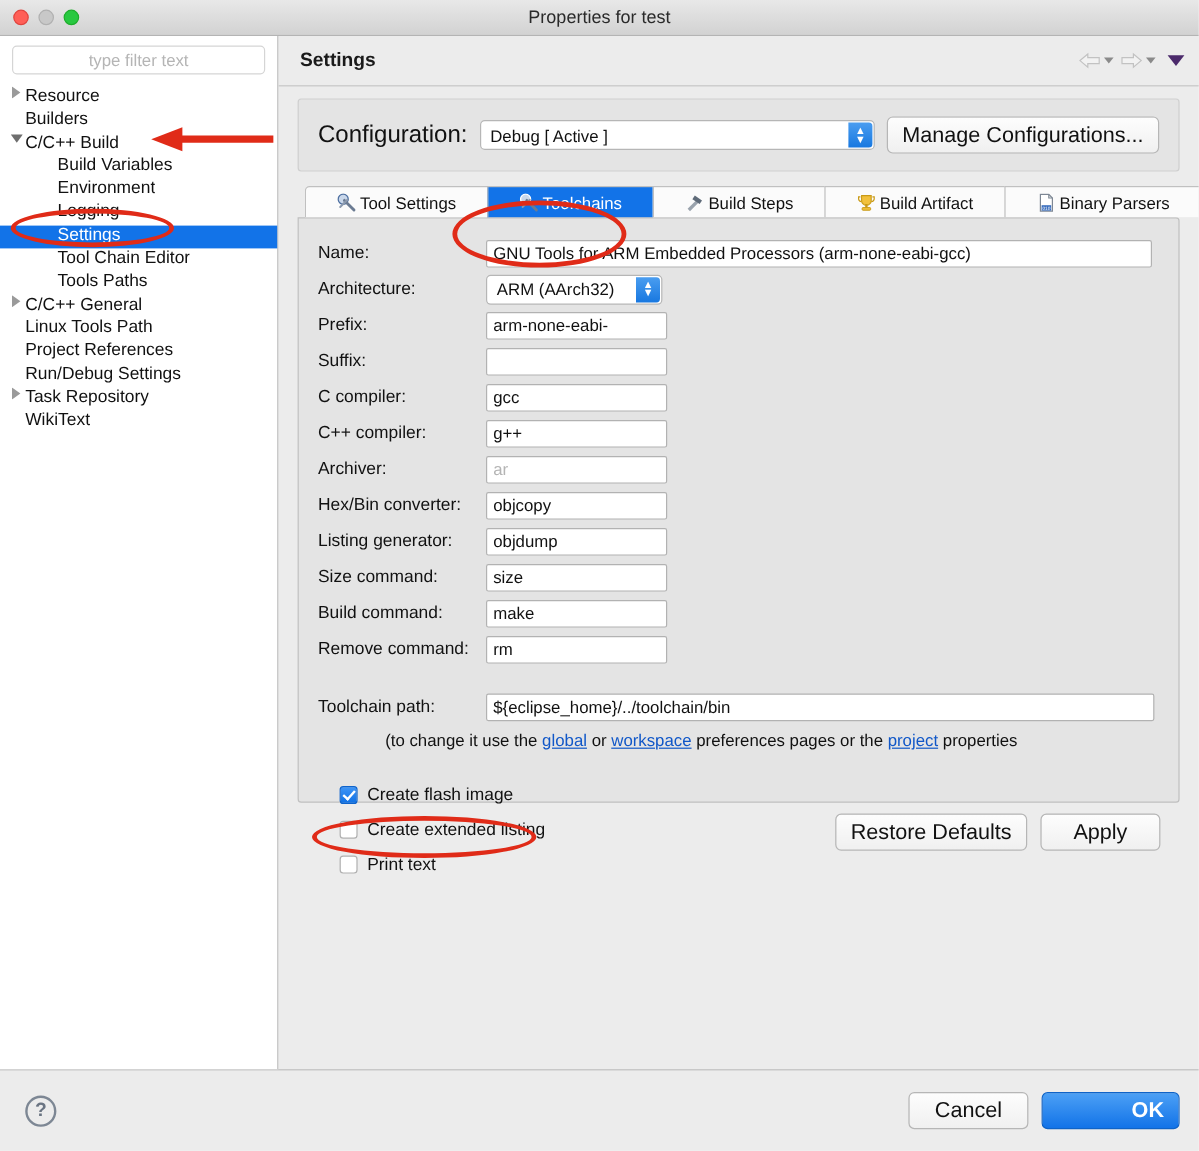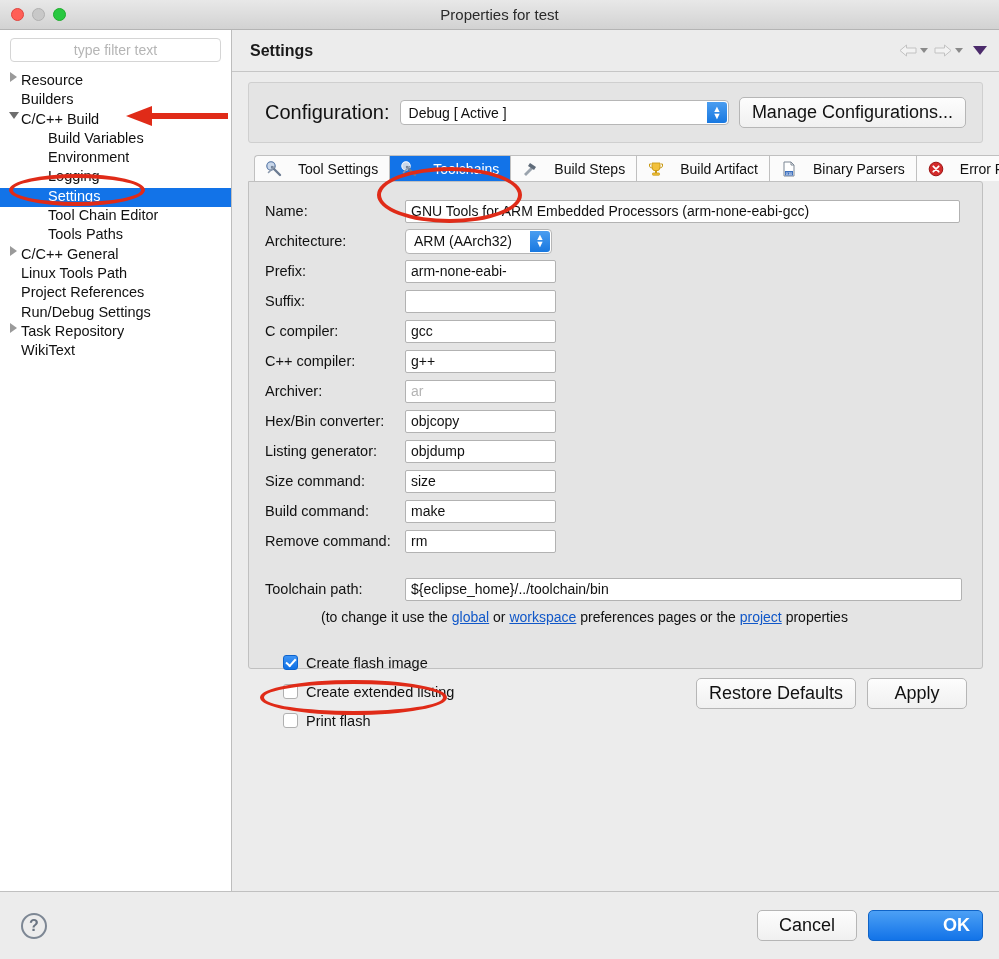--- a/index.html
+++ b/index.html
@@ -119,22 +119,22 @@
     font-family: "Liberation Sans", sans-serif;
     white-space: nowrap;
   }
 
   
   .tabs {
     display: flex; align-items: flex-end; position: relative;
     height: 26px; margin-left: 6px;
   }
   .tab {
-    height: 26px; display: flex; align-items: center; gap: 16px;
-    padding: 0 11px; font-size: 14px; color: #111;
+    height: 26px; display: flex; align-items: center; gap: 3px;
+    padding: 0 26px; font-size: 14px; color: #111;
     background: #fbfbfb; border: 1px solid #c0c0c0; border-bottom: none;
     border-right: none; white-space: nowrap; text-align: right;
   }
   .tab:first-child { border-radius: 4px 0 0 0; }
   .tab.active { background: #1273e8; color: #ffffff; }
   .tab-icon { width: 16px; height: 16px; flex: 0 0 16px; display: block; }
 
   
   .tab-panel {
     background: #e4e4e4; border: 1px solid #c0c0c0;
@@ -479,21 +479,21 @@
               <div class="check-row">
                 <span class="cbox checked"></span>
                 <span class="check-label">Create flash image</span>
               </div>
               <div class="check-row">
                 <span class="cbox"></span>
                 <span class="check-label">Create extended listing</span>
               </div>
               <div class="check-row">
                 <span class="cbox"></span>
-                <span class="check-label">Print flash</span>
+                <span class="check-label">Print text</span>
               </div>
             </div>
         </div>
 
         <div class="panel-footer">
           <button class="btn wide">Restore Defaults</button>
           <button class="btn wide">Apply</button>
         </div>
 
       </div>

